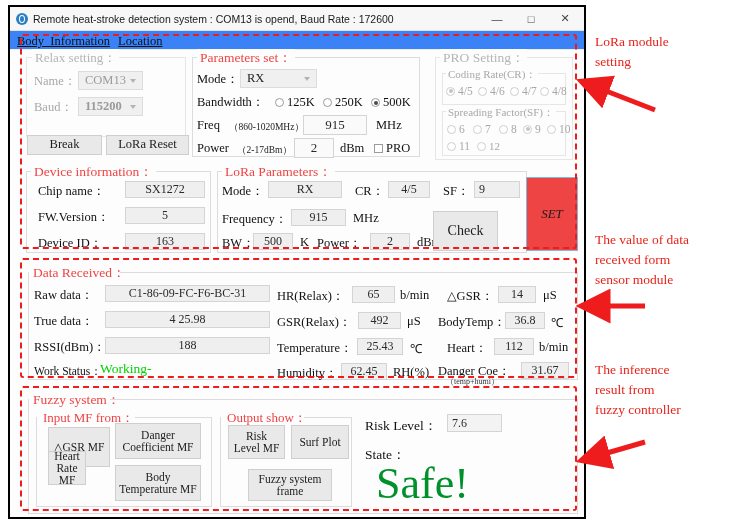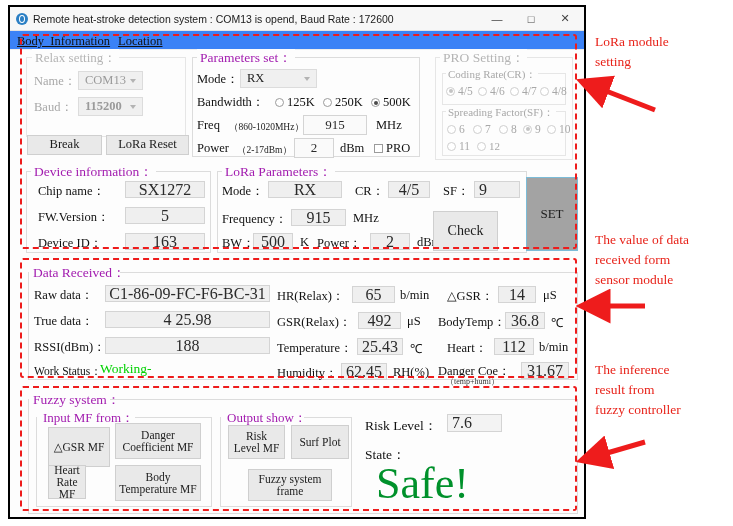--- a/index.html
+++ b/index.html
@@ -39,25 +39,25 @@
     height:19px;border-bottom:1px solid #eee;display:flex;align-items:flex-end;
     padding-left:3px;box-sizing:border-box;background:#3b82f6;
   }
   .menu-item{
     font-family:"Liberation Serif",serif;font-size:12.5px;color:#111;
     padding:0 4px;text-decoration:underline;
   }
   
   .lbl{font-size:12.5px;color:#111;white-space:nowrap;}
   .lbl-dim{font-size:12.5px;color:#a8a8a8;white-space:nowrap;}
-  .grp-title{font-size:13px;color:#a21caf;white-space:nowrap;font-family:Liberation Serif, serif;}
+  .grp-title{font-size:13px;color:#ef4444;white-space:nowrap;font-family:Liberation Serif, serif;}
   .grp-title-dim{font-size:13px;color:#b5b5b5;white-space:nowrap;}
   .field{
     background:#efefef;border:1px solid #d4d4d4;box-sizing:border-box;
-    font-size:16px;color:#2a2a2a;text-align:center;line-height:15px;height:17px;
+    font-size:12px;color:#2a2a2a;text-align:center;line-height:15px;height:17px;
     overflow:hidden;white-space:nowrap;
   }
   .field-w{background:#f2f2f2;}
   .combo{
     background:#f0f0f0;border:1px solid #dcdcdc;box-sizing:border-box;height:19px;
     display:flex;align-items:center;position:relative;
   }
   .combo.dim .combo-val{color:#9a9a9a;}
   .combo-val{font-size:12.5px;padding-left:6px;color:#222;}
   .combo-arrow{
@@ -254,21 +254,21 @@
     <div class="lbl" style="position:absolute;left:343px;top:160px;">MHz</div>
 
     <div class="lbl" style="position:absolute;left:212px;top:184px;">BW：</div>
     <div class="field" style="position:absolute;left:243px;top:182px;width:40px;">500</div>
     <div class="lbl" style="position:absolute;left:290px;top:184px;">K</div>
     <div class="lbl" style="position:absolute;left:307px;top:184px;">Power：</div>
     <div class="field" style="position:absolute;left:360px;top:182px;width:40px;">2</div>
     <div class="lbl" style="position:absolute;left:407px;top:184px;">dBm</div>
 
     <div class="btn" style="position:absolute;left:423px;top:160px;width:65px;height:40px;font-size:14px;">Check</div>
-    <div class="btn" style="position:absolute;left:516px;top:126px;width:52px;height:74px;background:#a3a3a3;border:1px solid #7bbcd8;font-size:13px;">SET</div>
+    <div class="btn" style="position:absolute;left:516px;top:126px;width:52px;height:74px;background:#ef4444;border:1px solid #7bbcd8;font-size:13px;font-style:italic;">SET</div>
 
     <div class="grp-title" style="position:absolute;left:20px;top:213px;background:#fdfdfd;padding:0 3px;font-size:13.5px;">Data Received：</div>
     <div class="box-line" style="left:18px;top:221px;width:550px;height:108px;border-top:none;"></div>
     <div style="position:absolute;left:110px;top:221px;width:455px;height:1px;background:#dcdcdc;"></div>
 
     <div class="lbl" style="position:absolute;left:24px;top:236px;">Raw data：</div>
     <div class="field" style="position:absolute;left:95px;top:234px;width:165px;">C1-86-09-FC-F6-BC-31</div>
 
     <div class="lbl" style="position:absolute;left:24px;top:262px;">True data：</div>
     <div class="field" style="position:absolute;left:95px;top:260px;width:165px;">4 25.98</div>
@@ -315,21 +315,21 @@
     <div class="box-line" style="left:18px;top:348px;width:550px;height:115px;border-top:none;"></div>
     <div style="position:absolute;left:100px;top:348px;width:465px;height:1px;background:#dcdcdc;"></div>
 
     <div class="box-line" style="left:26px;top:366px;width:176px;height:90px;border-top:none;"></div>
     <div class="grp-title" style="position:absolute;left:30px;top:358px;background:#fdfdfd;padding:0 3px;">Input MF from：</div>
     <div style="position:absolute;left:125px;top:366px;width:76px;height:1px;background:#dcdcdc;"></div>
 
     <div class="btn" style="position:absolute;left:38px;top:376px;width:62px;height:40px;font-size:11.5px;">△GSR MF</div>
     <div class="btn" style="position:absolute;left:105px;top:372px;width:86px;height:36px;font-size:11.5px;white-space:pre-line;">Danger
 Coefficient MF</div>
-    <div class="btn" style="position:absolute;left:38px;top:414px;width:38px;height:34px;font-size:11.5px;white-space:pre-line;">Heart
+    <div class="btn" style="position:absolute;left:38px;top:400px;width:38px;height:34px;font-size:11.5px;white-space:pre-line;">Heart
 Rate MF</div>
     <div class="btn" style="position:absolute;left:105px;top:414px;width:86px;height:36px;font-size:11.5px;white-space:pre-line;">Body
 Temperature MF</div>
 
     <div class="box-line" style="left:210px;top:366px;width:132px;height:90px;border-top:none;"></div>
     <div class="grp-title" style="position:absolute;left:214px;top:358px;background:#fdfdfd;padding:0 3px;">Output show：</div>
     <div style="position:absolute;left:294px;top:366px;width:47px;height:1px;background:#dcdcdc;"></div>
 
     <div class="btn" style="position:absolute;left:281px;top:374px;width:58px;height:34px;font-size:11.5px;">Surf Plot</div>
     <div class="btn" style="position:absolute;left:218px;top:374px;width:57px;height:34px;font-size:11.5px;white-space:pre-line;">Risk

